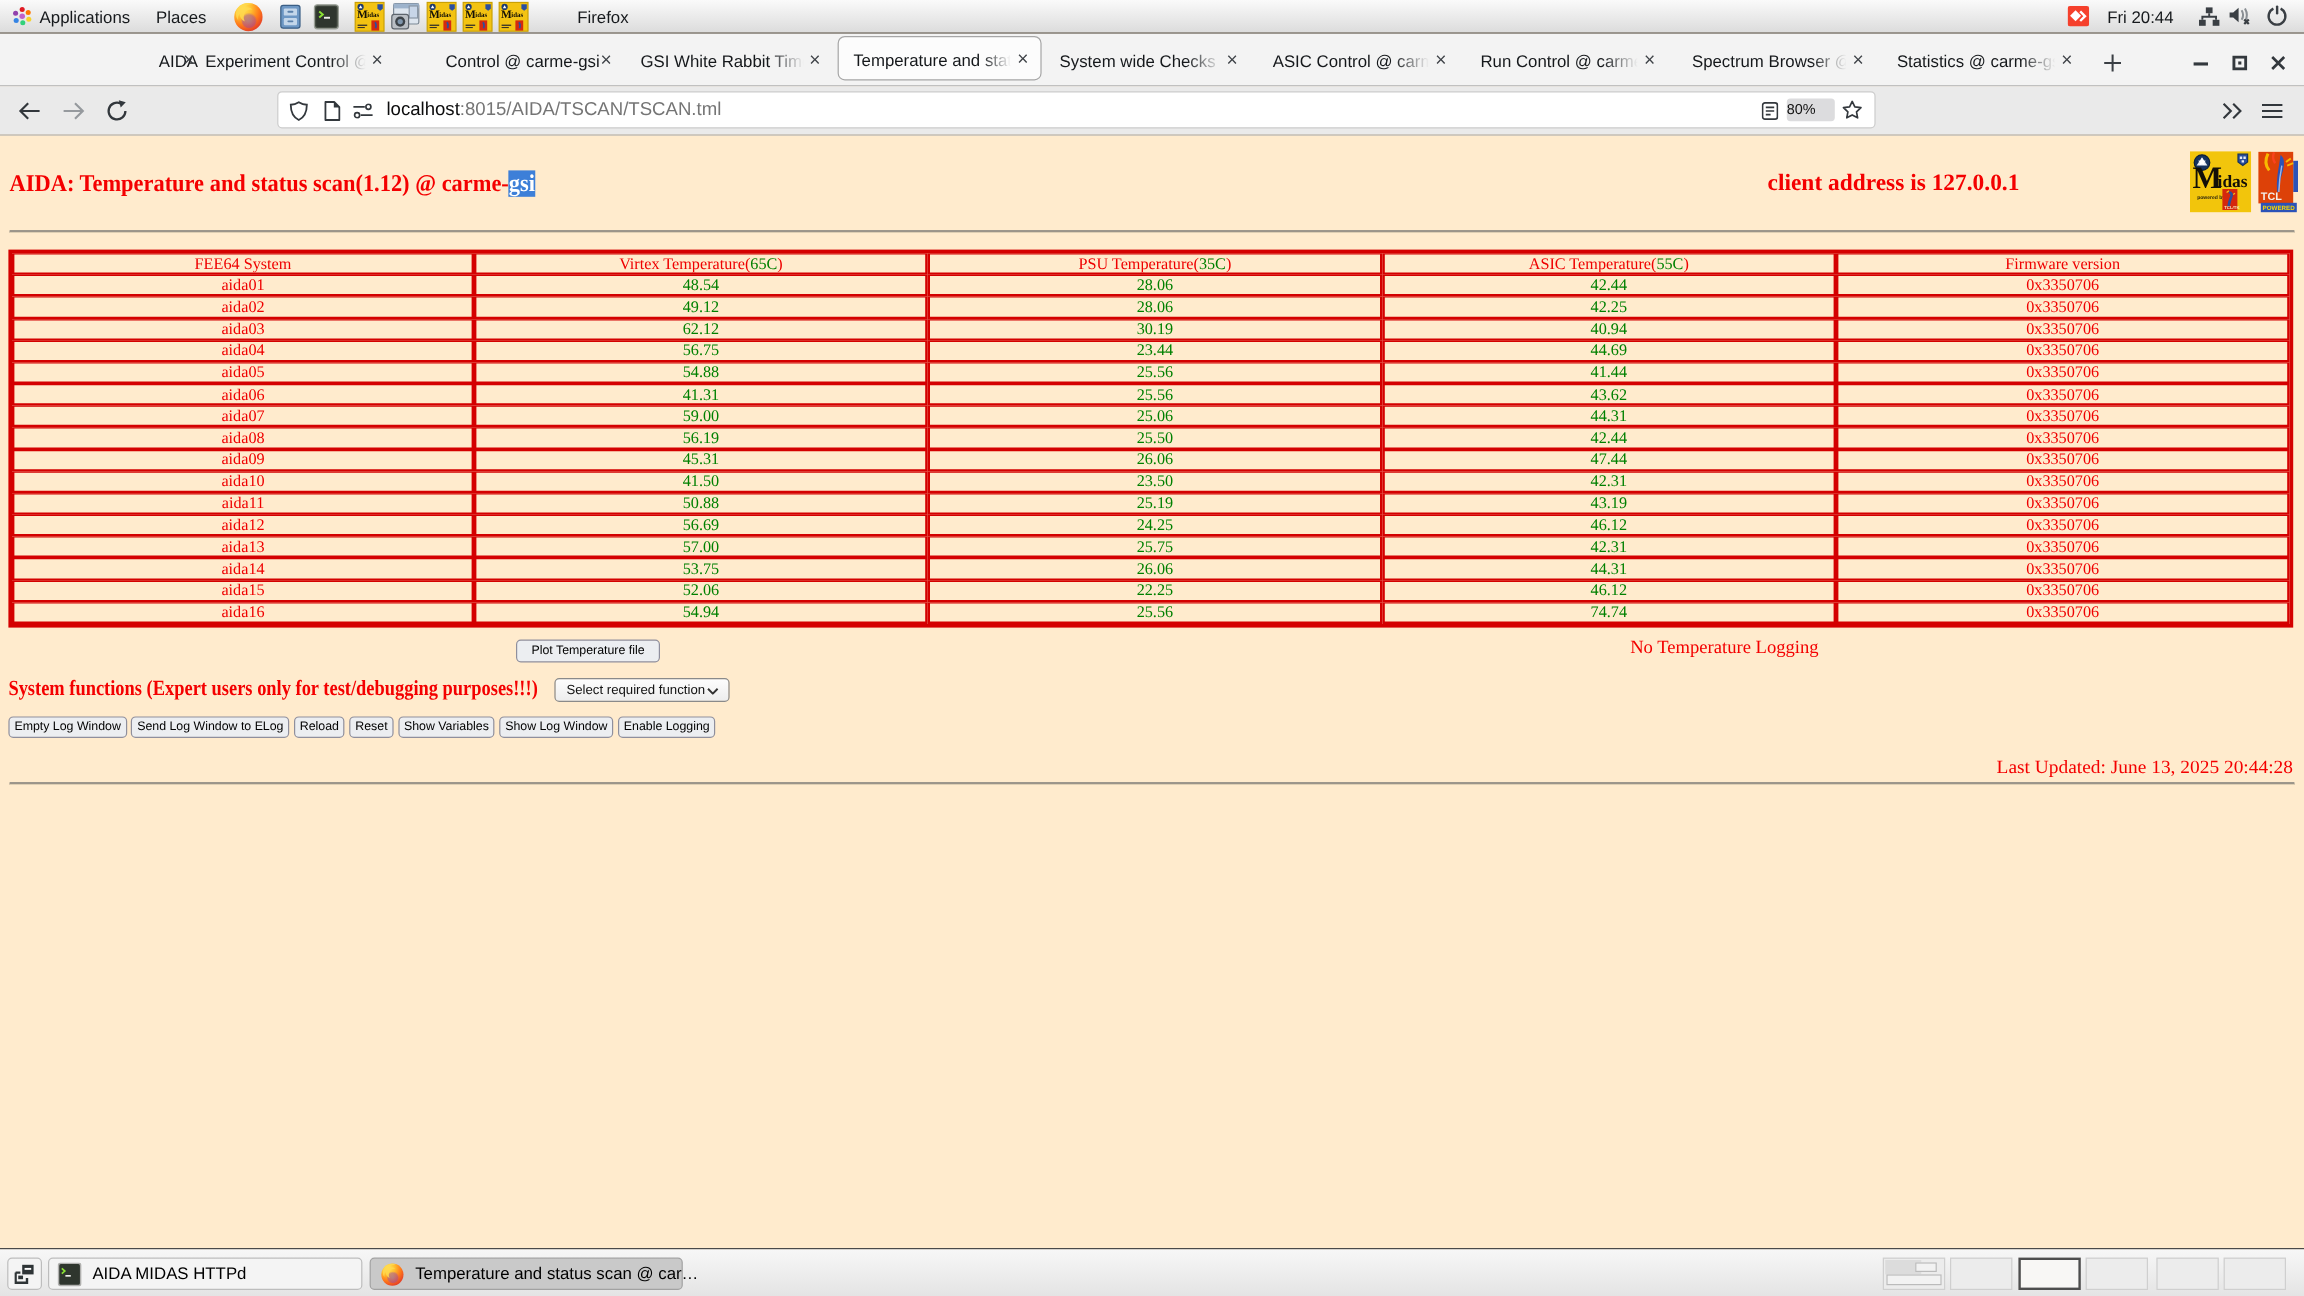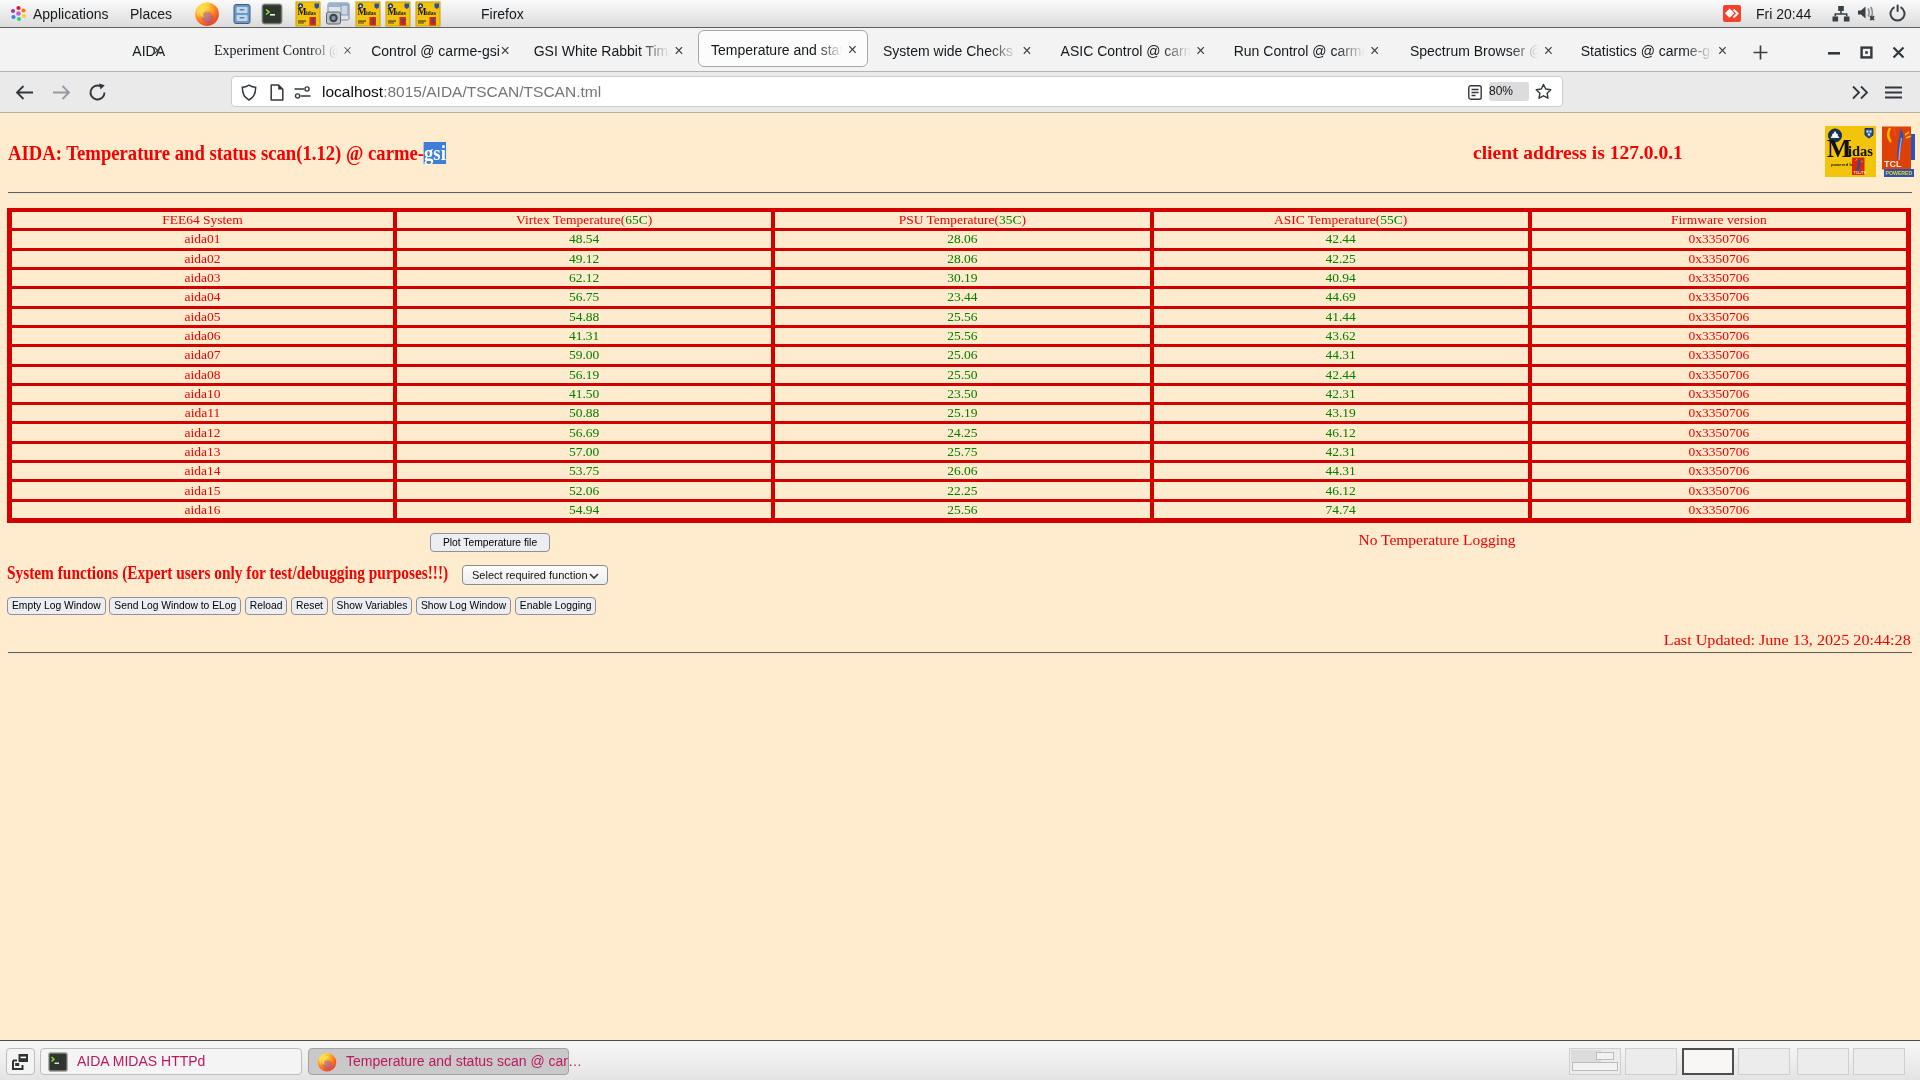--- a/index.html
+++ b/index.html
@@ -46,21 +46,21 @@
 #sysfn { position:absolute; left:7px; top:563px; font-family:"Liberation Serif",serif; font-size:18px; font-weight:bold; color:#f40000; z-index:1; transform:scaleX(0.853); transform-origin:0 0; white-space:nowrap; }
 #selfn { position:absolute; left:462px; top:565px; width:146px; height:20px; background:linear-gradient(#fdfdfd,#ededed); border:1px solid #8a8a8a; border-radius:4px; font-size:11px; color:#111; line-height:18px; padding-left:9px; z-index:1; }
 #btnrow { position:absolute; left:7px; top:595px; z-index:1; white-space:nowrap; }
 #btnrow .btn { position:relative; display:inline-block; margin-right:3.6px; height:18px; line-height:16px; padding:0 4px; }
 #lastupd { position:absolute; right:9px; top:631px; font-family:"Liberation Serif",serif; font-size:15.5px; color:#f40000; z-index:1; transform:scaleX(1.043); transform-origin:100% 0; white-space:nowrap; }
 
 
 #taskbar { position:absolute; top:1040px; left:0; width:1920px; height:40px; background:linear-gradient(#f7f7f7,#e4e4e4); border-top:1px solid #4a4a4a; z-index:5; }
 .tbtn { position:absolute; top:7px; height:27px; background:#f4f4f4; border:1px solid #bdbdbd; border-radius:4px; }
 .ws { position:absolute; top:7px; height:27px; width:52px; background:#ececec; border:1px solid #cfcfcf; }
-.tbtxt { font-size:14px; color:#be185d; position:absolute; top:4px; white-space:nowrap; }
+.tbtxt { font-size:14px; color:#000000; position:absolute; top:4px; white-space:nowrap; }
 svg { display:block; }
 .icon { position:absolute; }
 </style>
 </head>
 <body>
 
 <div id="pagebg"></div>
 
 <div id="title">AIDA: Temperature and status scan(1.12) @ carme-<span class="sel">gsi</span></div>
 <div id="client">client address is 127.0.0.1</div>
@@ -129,20 +129,27 @@
         <td class="g">59.00</td>
         <td class="g">25.06</td>
         <td class="g">44.31</td>
         <td>0x3350706</td>
       </tr>
   <tr>
         <td>aida08</td>
         <td class="g">56.19</td>
         <td class="g">25.50</td>
         <td class="g">42.44</td>
+        <td>0x3350706</td>
+      </tr>
+  <tr>
+        <td>aida09</td>
+        <td class="g">45.31</td>
+        <td class="g">26.06</td>
+        <td class="g">47.44</td>
         <td>0x3350706</td>
       </tr>
   <tr>
         <td>aida10</td>
         <td class="g">41.50</td>
         <td class="g">23.50</td>
         <td class="g">42.31</td>
         <td>0x3350706</td>
       </tr>
   <tr>
@@ -370,21 +377,21 @@
     <rect x="1.6" y="1.6" width="9.8" height="9.8" fill="none" stroke="#33383d" stroke-width="2.4"></rect>
     <rect x="5.2" y="5.2" width="2.6" height="2.6" fill="#33383d"></rect>
   </svg>
   <svg class="icon" style="left:1891px; top:17px;" width="15" height="15" viewBox="0 0 15 15">
     <path d="M2.5 2.5 L12.5 12.5 M12.5 2.5 L2.5 12.5" stroke="#33383d" stroke-width="2.2"></path>
   </svg>
 <div class="tab" style="left: 8px;">
       <span class="ttl" style="left:17px;-webkit-mask-image:none">AIDA</span>
       <span class="cls">×</span>
     </div>
-    <div class="tab" style="left: 198px; font-family: Liberation Serif, serif;">
+    <div class="tab" style="left: 165px;">
       <span class="ttl">Experiment Control @</span>
       <span class="cls">×</span>
     </div>
     <div class="tab" style="left: 355.8px;">
       <span class="ttl" style="-webkit-mask-image:none">Control @ carme-gsi</span>
       <span class="cls">×</span>
     </div>
     <div class="tab" style="left: 529.7px;">
       <span class="ttl">GSI White Rabbit Time</span>
       <span class="cls">×</span>

